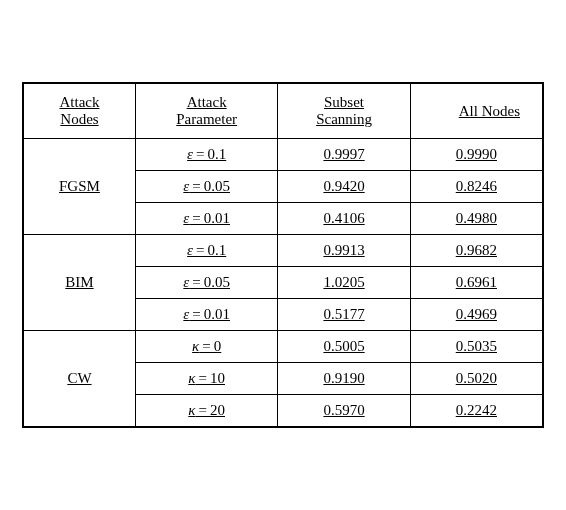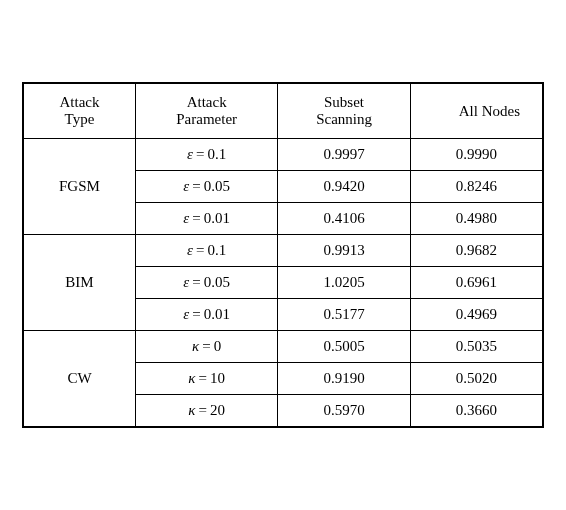--- a/index.html
+++ b/index.html
@@ -19,20 +19,21 @@
       font-size: 15px;
     }
 
     .table-container {
       border: 1.5px solid #000;
     }
 
     table {
       border-collapse: collapse;
       width: 520px;
+      text-decoration: underline;
     }
 
     th, td {
       border: 1px solid #000;
       text-align: center;
       padding: 6px 10px;
       vertical-align: middle;
     }
 
     thead th {
@@ -63,21 +64,21 @@
   </style>
 </head>
 <body>
 
 <div class="table-container">
   <table>
     <thead>
       <tr>
         <th class="header-attack-type">
           <span>Attack</span><br>
-          <span>Type</span>
+          <span>Nodes</span>
         </th>
         <th class="header-attack-param">
           <span>Attack</span><br>
           <span>Parameter</span>
         </th>
         <th class="header-subset">
           <span>Subset</span><br>
           <span>Scanning</span>
         </th>
         <th class="header-all-nodes">
@@ -125,17 +126,17 @@
           <td>0.5035</td>
         </tr>
         <tr>
           <td><i>κ</i> = 10</td>
           <td>0.9190</td>
           <td>0.5020</td>
         </tr>
         <tr>
           <td><i>κ</i> = 20</td>
           <td>0.5970</td>
-          <td>0.3660</td>
+          <td>0.2242</td>
         </tr>
       </tbody>
   </table>
 </div>
 
 </body></html>

